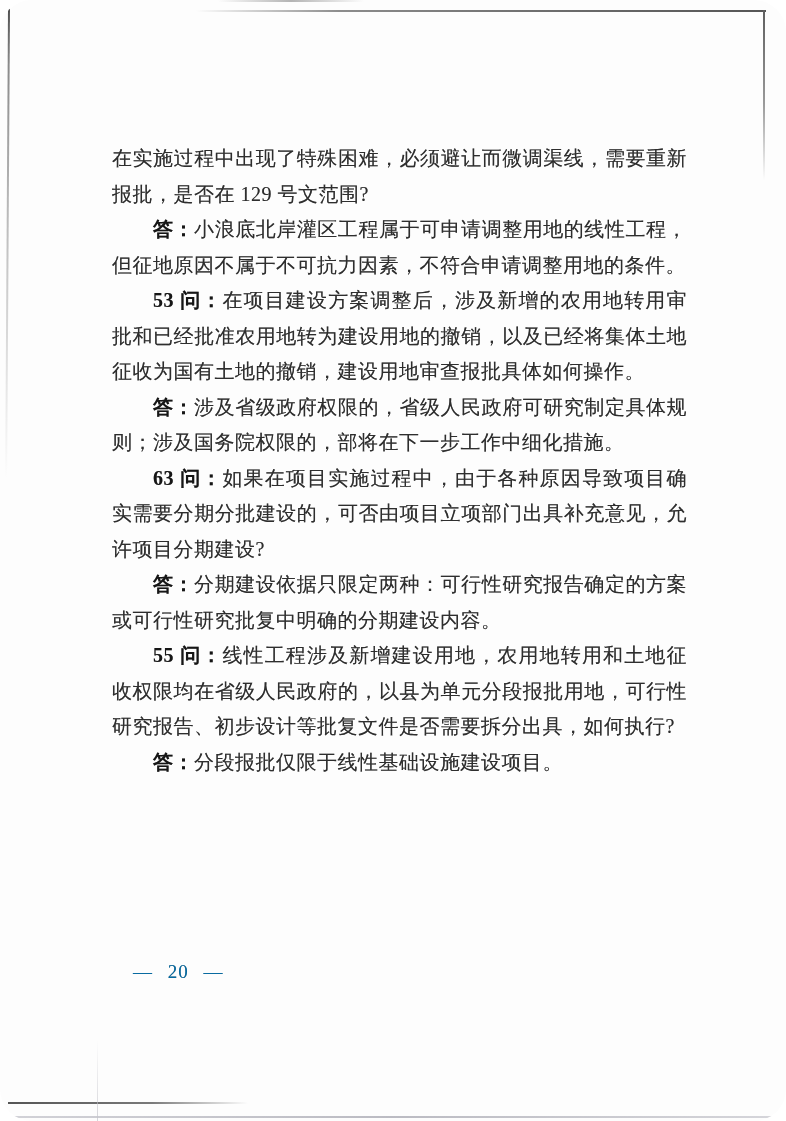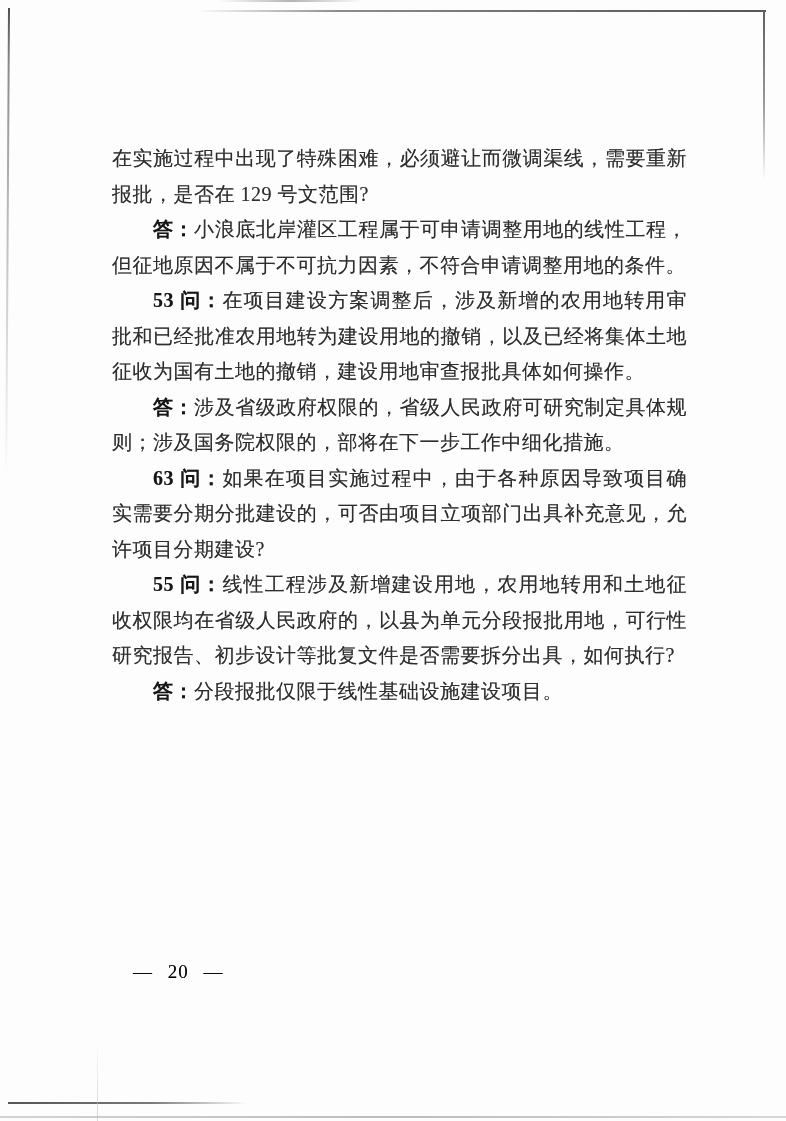--- a/index.html
+++ b/index.html
@@ -7,20 +7,21 @@
     padding: 0;
     background: #ffffff;
   }
   .page {
     position: relative;
     width: 786px;
     height: 1121px;
     background: #fdfdfd;
     overflow: hidden;
     font-family: "Liberation Serif", "DejaVu Serif", serif;
+    border-radius: 32px;
   }
   
   .artifact { position: absolute; pointer-events: none; }
   .top-tick {
     left: 218px; top: 0; width: 146px; height: 2px;
     background: linear-gradient(to right, rgba(120,120,120,0), rgba(120,120,120,.55), rgba(120,120,120,0));
   }
   .top-line {
     left: 196px; top: 10px; width: 570px; height: 2px;
     background: linear-gradient(to right, rgba(140,140,140,0), #8d8d8d 25%, #6f6f6f 60%, #565656 100%);
@@ -62,21 +63,21 @@
   .para { margin: 0; }
   .para.indent { text-indent: 41px; }
   .prefix { font-weight: bold; color: #161616; }
   .footer {
     position: absolute;
     left: 133px;
     top: 961px;
     font-size: 19px;
     letter-spacing: 1px;
     word-spacing: 9px;
-    color: #000000;
+    color: #0369a1;
     text-shadow: 0 0 0.5px rgba(60,60,60,.5);
   }
 </style>
 </head>
 <body>
 
 <div class="page">
 
   <div class="artifact top-tick"></div>
   <div class="artifact top-line"></div>
@@ -91,20 +92,21 @@
     <p class="para"><b class="prefix"></b><span>在实施过程中出现了特殊困难，必须避让而微调渠线，需要重新报批，是否在 129 号文范围?</span></p>
 
     <p class="para indent"><b class="prefix">答：</b><span>小浪底北岸灌区工程属于可申请调整用地的线性工程，但征地原因不属于不可抗力因素，不符合申请调整用地的条件。</span></p>
 
     <p class="para indent"><b class="prefix">53 问：</b><span>在项目建设方案调整后，涉及新增的农用地转用审批和已经批准农用地转为建设用地的撤销，以及已经将集体土地征收为国有土地的撤销，建设用地审查报批具体如何操作。</span></p>
 
     <p class="para indent"><b class="prefix">答：</b><span>涉及省级政府权限的，省级人民政府可研究制定具体规则；涉及国务院权限的，部将在下一步工作中细化措施。</span></p>
 
     <p class="para indent"><b class="prefix">63 问：</b><span>如果在项目实施过程中，由于各种原因导致项目确实需要分期分批建设的，可否由项目立项部门出具补充意见，允许项目分期建设?</span></p>
 
+    <p class="para indent"><b class="prefix">答：</b><span>分期建设依据只限定两种：可行性研究报告确定的方案或可行性研究批复中明确的分期建设内容。</span></p>
 
     <p class="para indent"><b class="prefix">55 问：</b><span>线性工程涉及新增建设用地，农用地转用和土地征收权限均在省级人民政府的，以县为单元分段报批用地，可行性研究报告、初步设计等批复文件是否需要拆分出具，如何执行?</span></p>
 
 
 
     <p class="para indent"><b class="prefix">答：</b><span>分段报批仅限于线性基础设施建设项目。</span></p>
 
   </div>
 
   <div class="footer">— 20 —</div>

